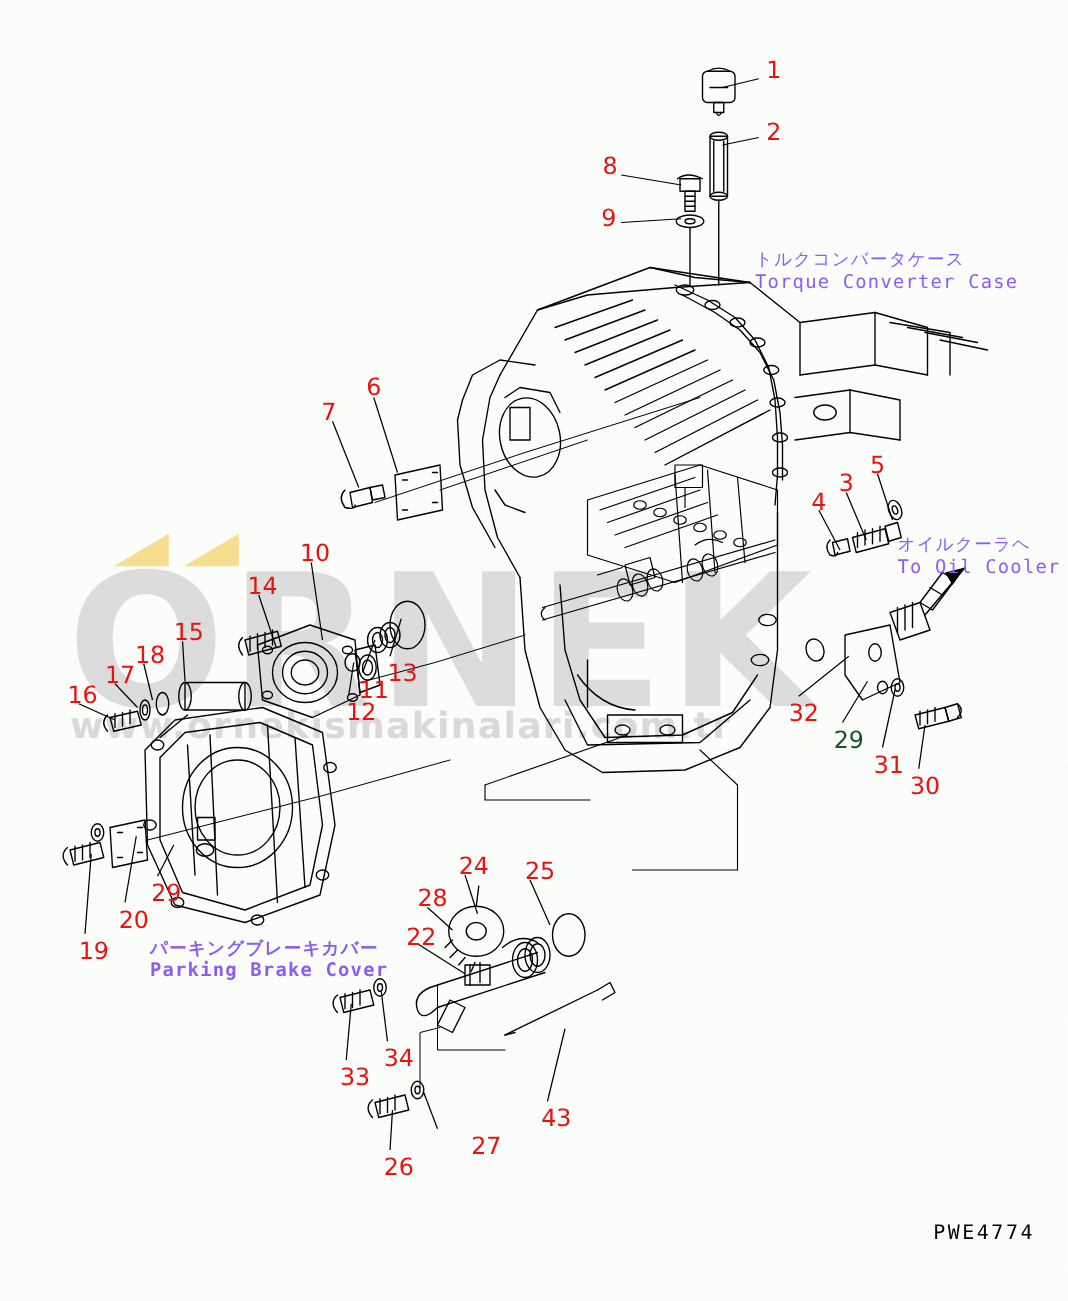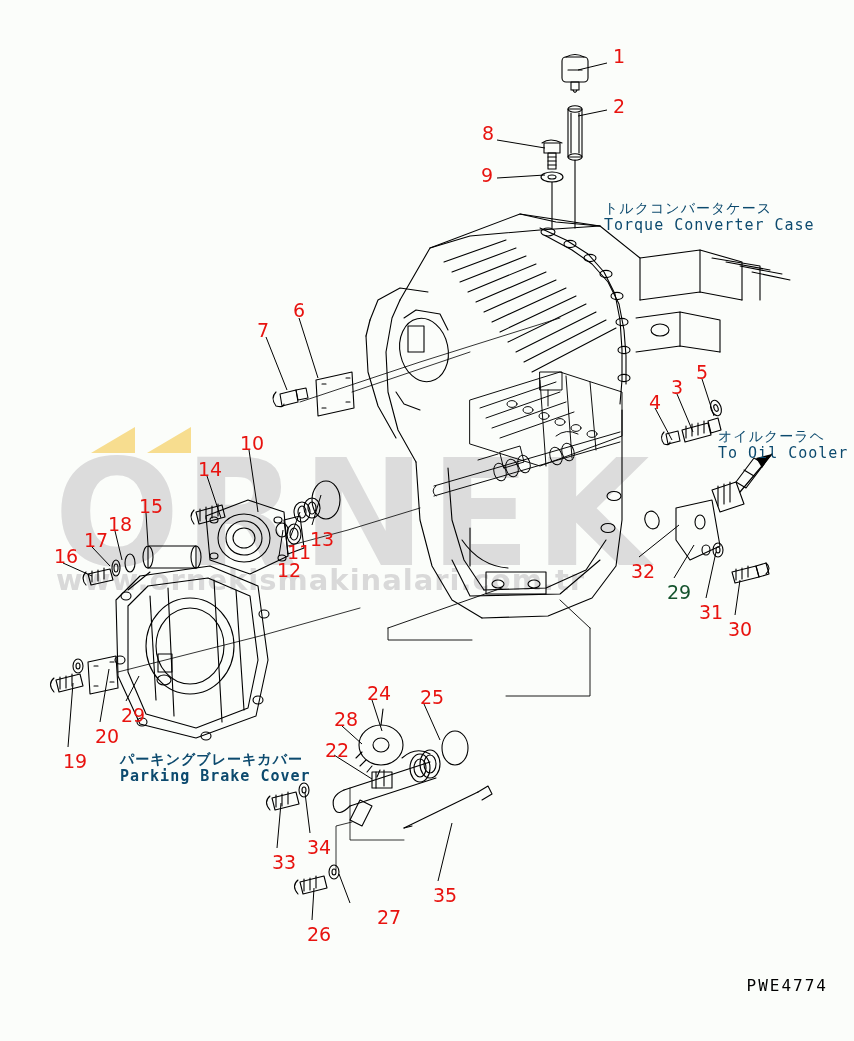--- a/index.html
+++ b/index.html
@@ -14,21 +14,21 @@
            font-weight:bold;font-size:148px;letter-spacing:4px;color:#dcdcdc;line-height:1;}
   .wm-url{position:absolute;left:40px;top:566px;font-family:"DejaVu Sans","Liberation Sans",sans-serif;
           font-weight:bold;font-size:29px;letter-spacing:1px;color:#d9d9d9;line-height:1;white-space:nowrap;}
   .wm-chev{position:absolute;width:0;height:0;border-style:solid;}
   .wm-chev.a{left:75px;top:427px;border-width:0 0 26px 44px;border-color:transparent transparent #f7dd8f transparent;}
   .wm-chev.b{left:131px;top:427px;border-width:0 0 26px 44px;border-color:transparent transparent #f7dd8f transparent;}
   
   .callout{position:absolute;color:#e8130f;font-family:"DejaVu Sans","Liberation Sans",sans-serif;
            font-size:19px;line-height:1;white-space:nowrap;}
   
-  .caption{position:absolute;color:#0c4a6e;font-family:"DejaVu Sans Mono","Liberation Mono",monospace;
+  .caption{position:absolute;color:#8b5cf6;font-family:"DejaVu Sans Mono","Liberation Mono",monospace;
            white-space:nowrap;line-height:1.18;}
   .caption .jp{font-family:"DejaVu Sans","Liberation Sans",sans-serif;font-size:14px;letter-spacing:1px;display:block;}
   .caption .en{font-family:"DejaVu Sans Mono","Liberation Mono",monospace;font-size:15px;letter-spacing:1px;display:block;}
   #plate{position:absolute;right:26px;bottom:46px;font-family:"DejaVu Sans Mono","Liberation Mono",monospace;
          font-size:16px;letter-spacing:2px;color:#000;}
 </style>
 </head>
 <body>
 
 <div id="page" style="background: rgb(251, 253, 250);">
@@ -460,21 +460,21 @@
       <div class="callout" style="left: 95px; top: 727px; color: rgb(232, 19, 15);">20</div>
       <div class="callout" style="left: 63px; top: 752px; color: rgb(232, 19, 15);">19</div>
       <div class="callout" style="left: 367px; top: 684px; color: rgb(232, 19, 15);">24</div>
       <div class="callout" style="left: 420px; top: 688px; color: rgb(232, 19, 15);">25</div>
       <div class="callout" style="left: 334px; top: 710px; color: rgb(232, 19, 15);">28</div>
       <div class="callout" style="left: 325px; top: 741px; color: rgb(232, 19, 15);">22</div>
       <div class="callout" style="left: 307px; top: 838px; color: rgb(232, 19, 15);">34</div>
       <div class="callout" style="left: 272px; top: 853px; color: rgb(232, 19, 15);">33</div>
       <div class="callout" style="left: 347px; top: 908px; color: rgb(232, 19, 15); margin-left: 30px;">27</div>
       <div class="callout" style="left: 307px; top: 925px; color: rgb(232, 19, 15);">26</div>
-      <div class="callout" style="left: 433px; top: 886px; color: rgb(232, 19, 15);">35</div>
+      <div class="callout" style="left: 433px; top: 886px; color: rgb(232, 19, 15);">43</div>
     </div>
 
   <div class="layer" id="caption-layer">
       <div class="caption" style="left: 604px; top: 200px;">
         <span class="jp">トルクコンバータケース</span>
         <span class="en">Torque Converter Case</span>
       </div>
       <div class="caption" style="left: 718px; top: 428px;">
         <span class="jp">オイルクーラヘ</span>
         <span class="en">To Oil Cooler</span>

